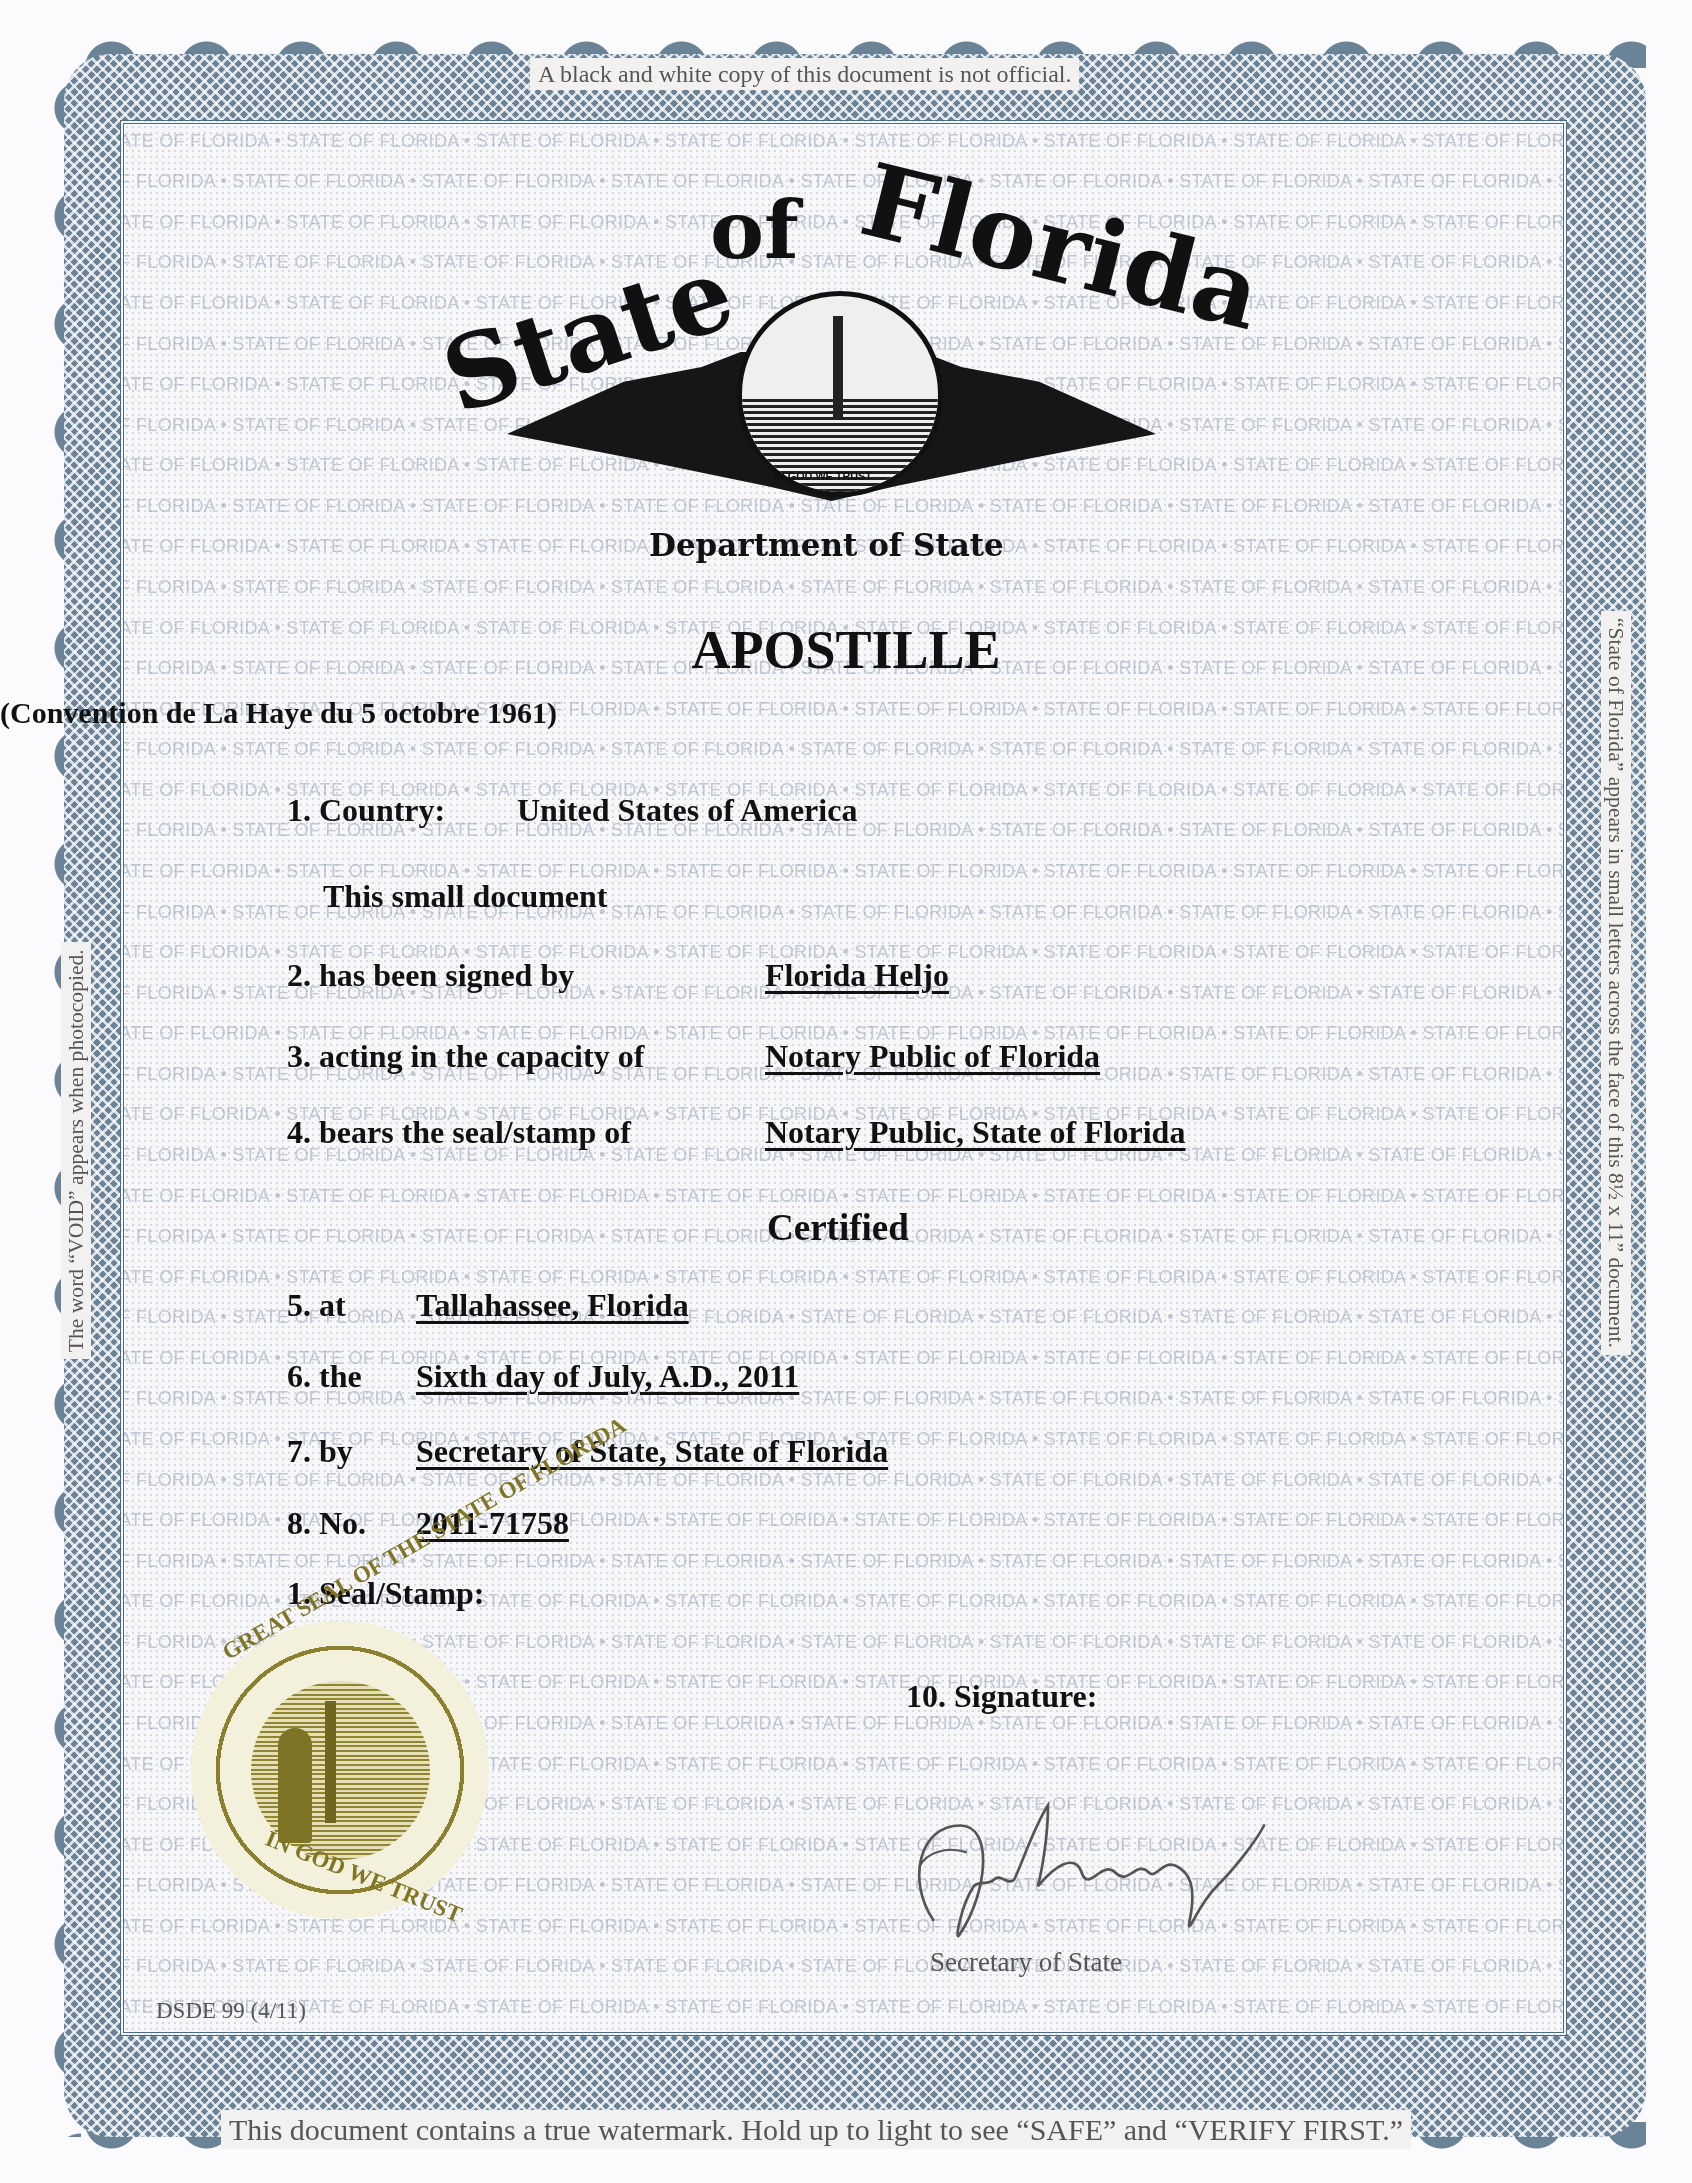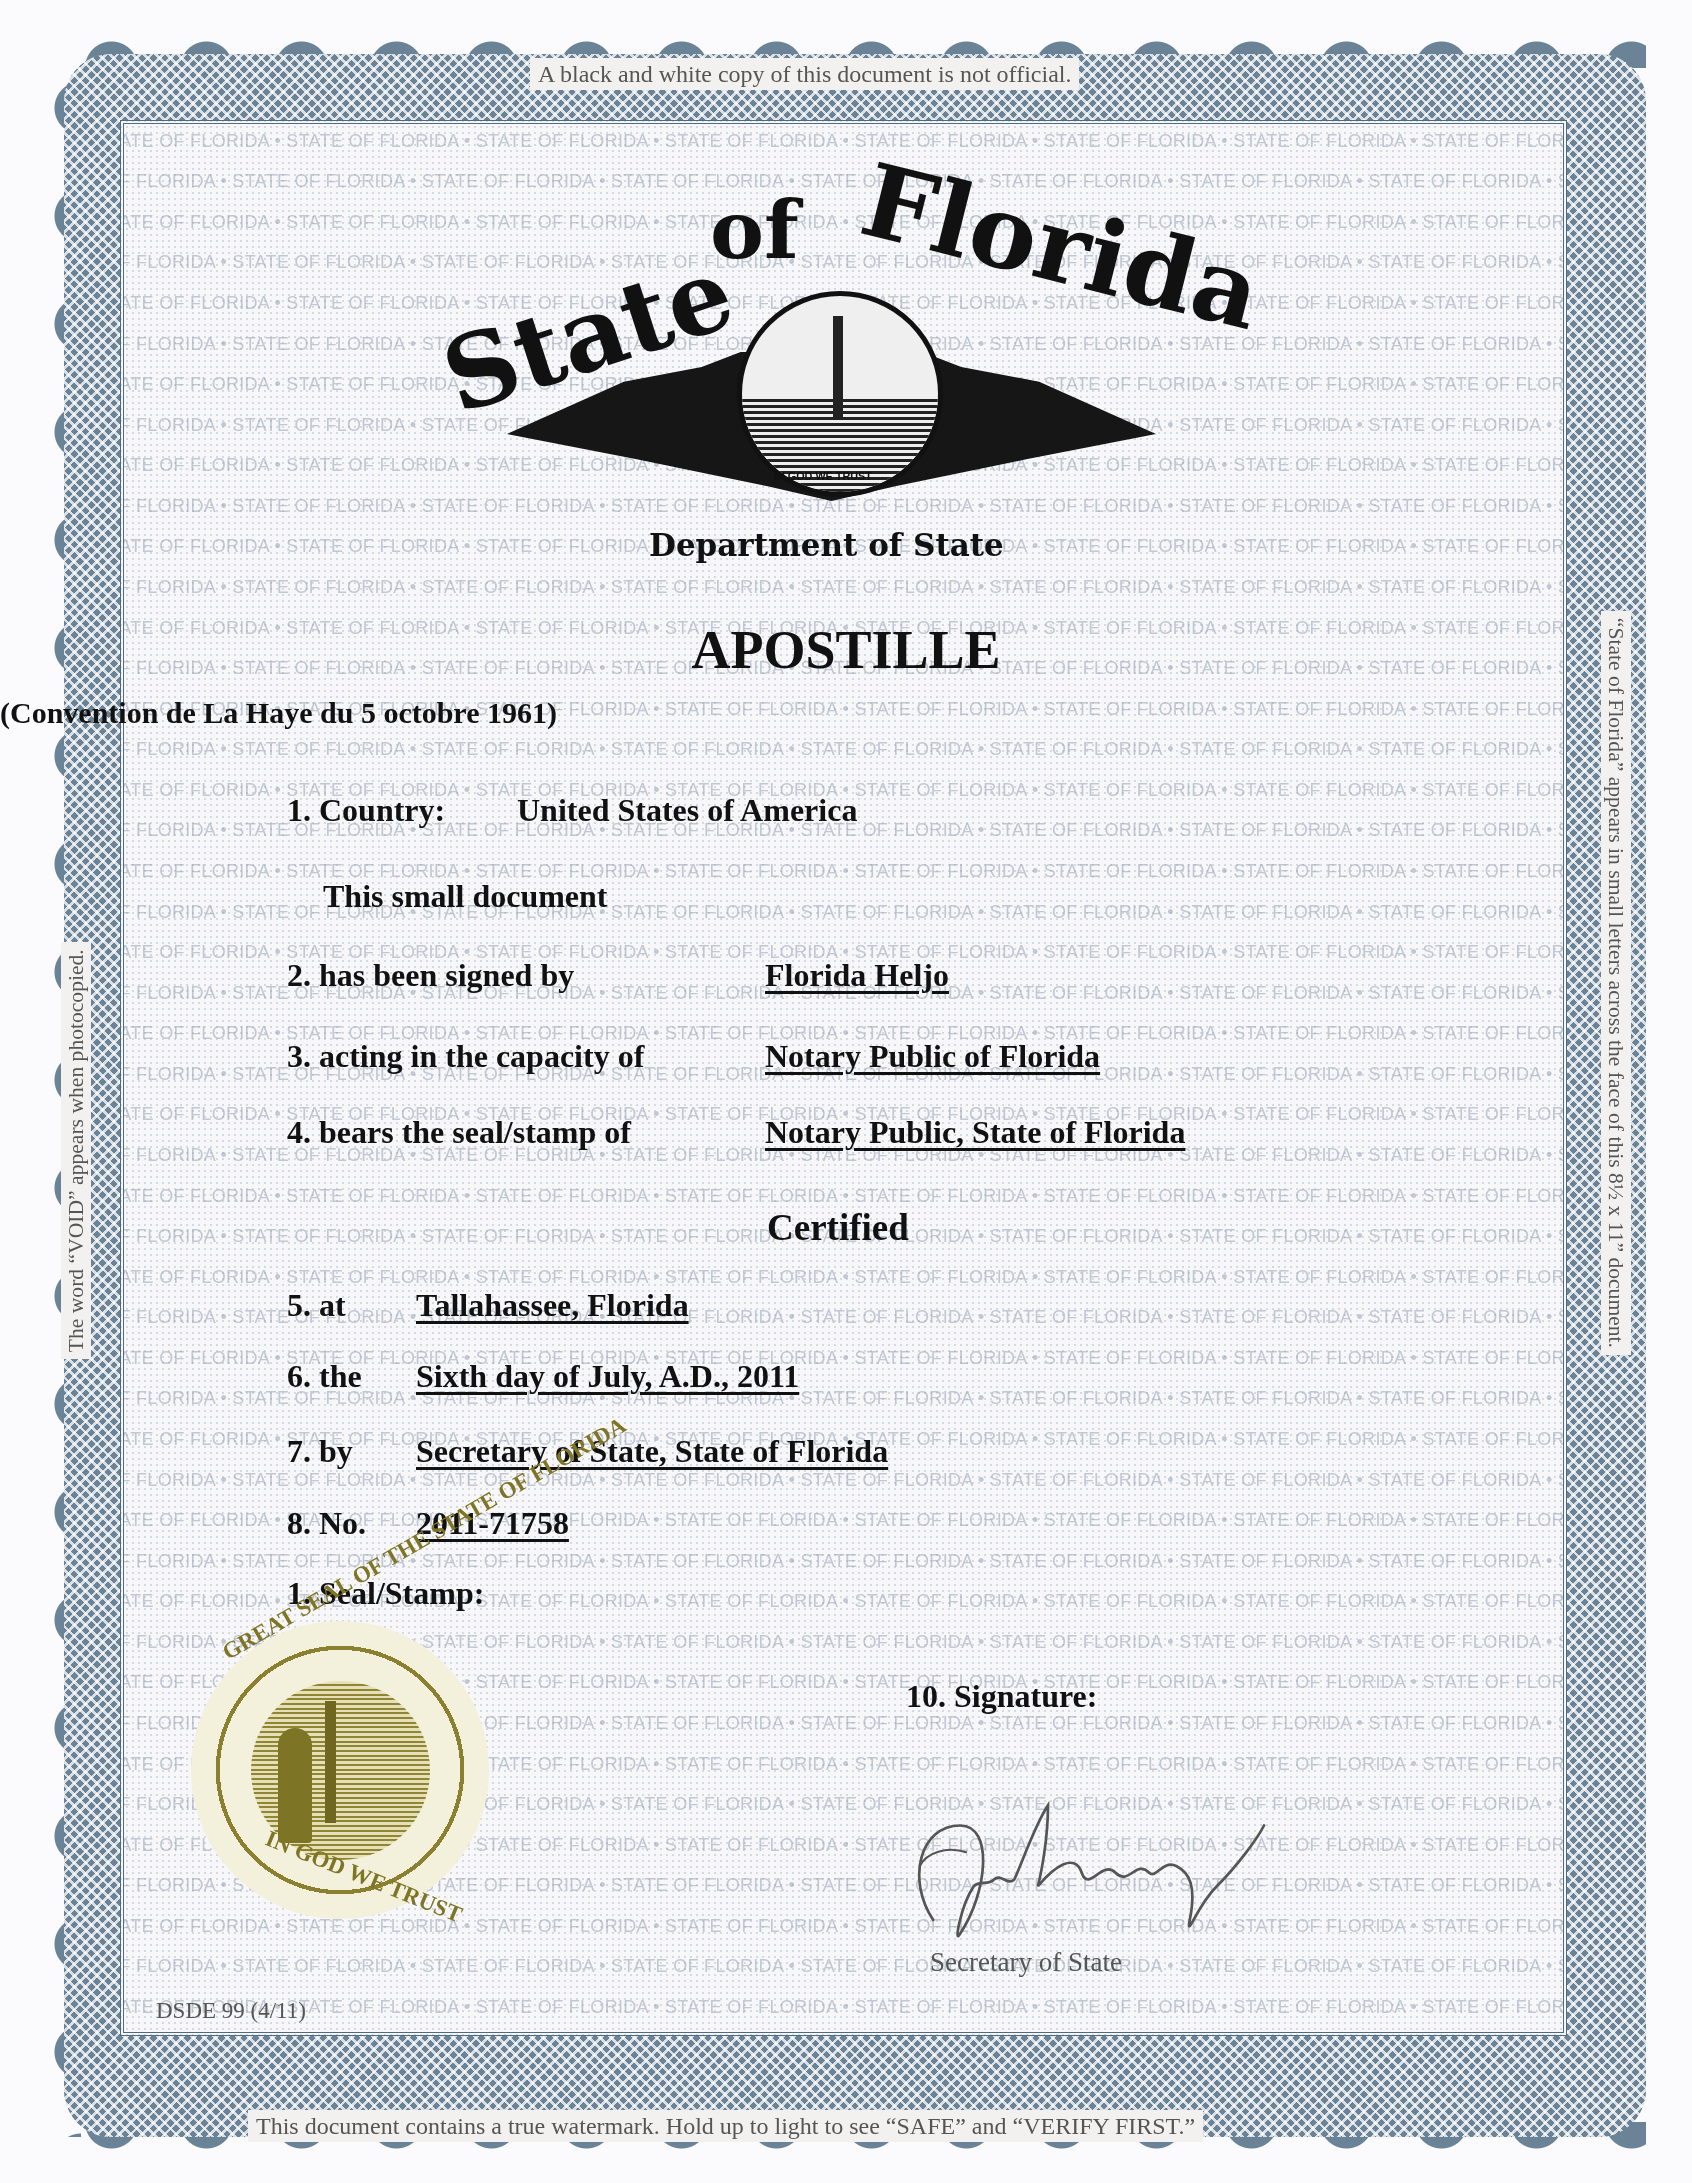--- a/index.html
+++ b/index.html
@@ -47,21 +47,21 @@
     position: absolute; left: -27px; white-space: nowrap;
     font-family: "Liberation Sans", "DejaVu Sans", sans-serif;
     font-size: 18px; color: rgba(150,160,178,0.55); letter-spacing: 0.3px;
   }
 
   .top-notice, .bottom-notice {
     position: absolute; background: #f2f1ef; color: #555;
     font-size: 24px; white-space: nowrap; padding: 2.7px 8px;
   }
   .top-notice { left: 530px; top: 58px; }
-  .bottom-notice { left: 221px; top: 2110px; font-size: 24px; margin-left: 27px; }
+  .bottom-notice { left: 221px; top: 2110px; font-size: 30px; }
   .side-left, .side-right {
     position: absolute; background: #f2f1ef; color: #555; white-space: nowrap;
     font-size: 21.6px; padding: 2.7px 6.8px;
   }
   .side-left { left: 61px; top: 1359px; transform-origin: 0 0; transform: rotate(-90deg); }
   .side-right { left: 1631px; top: 611px; transform-origin: 0 0; transform: rotate(90deg); }
 
   .header { position: absolute; left: 426px; top: 169px; width: 811px; height: 406px; }
   .state-word, .florida-word, .of-word {
     position: absolute; font-family: "DejaVu Serif", "Liberation Serif", serif;

